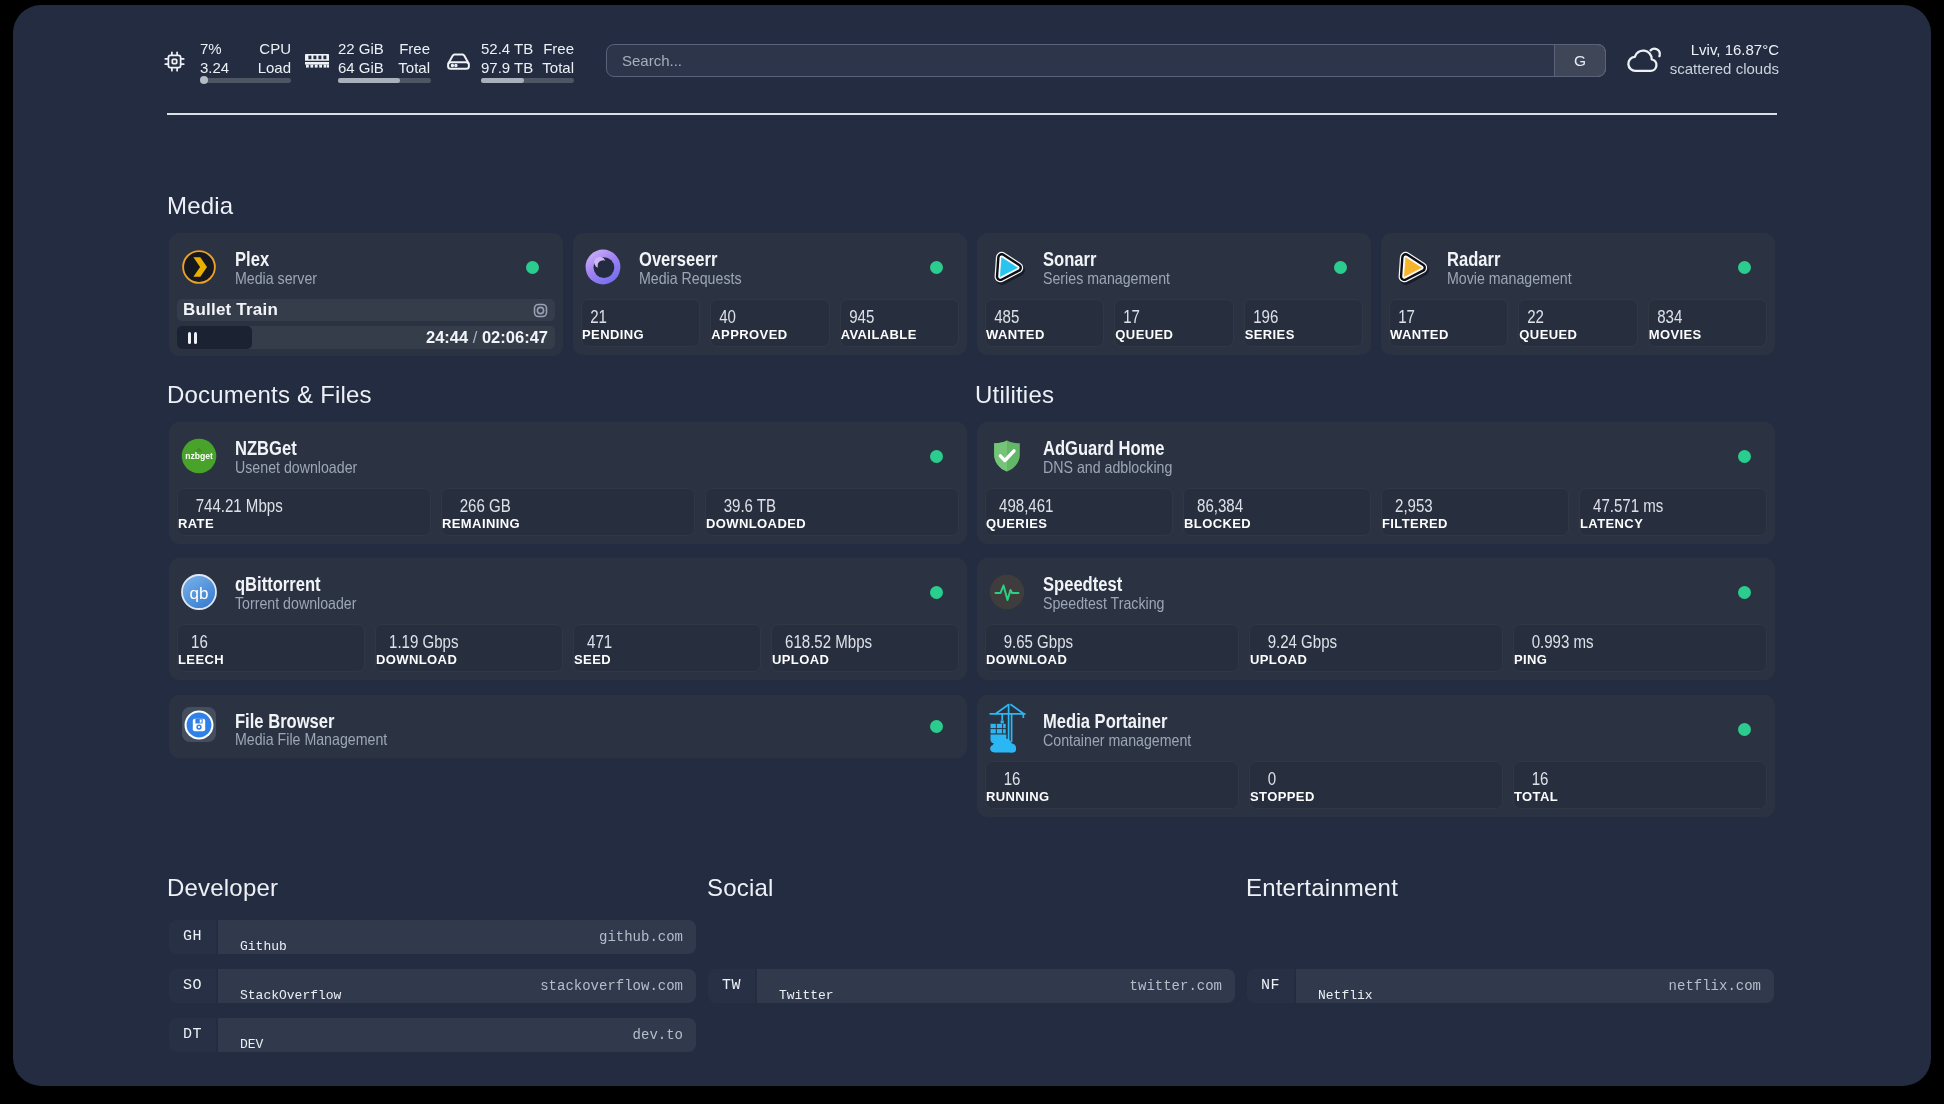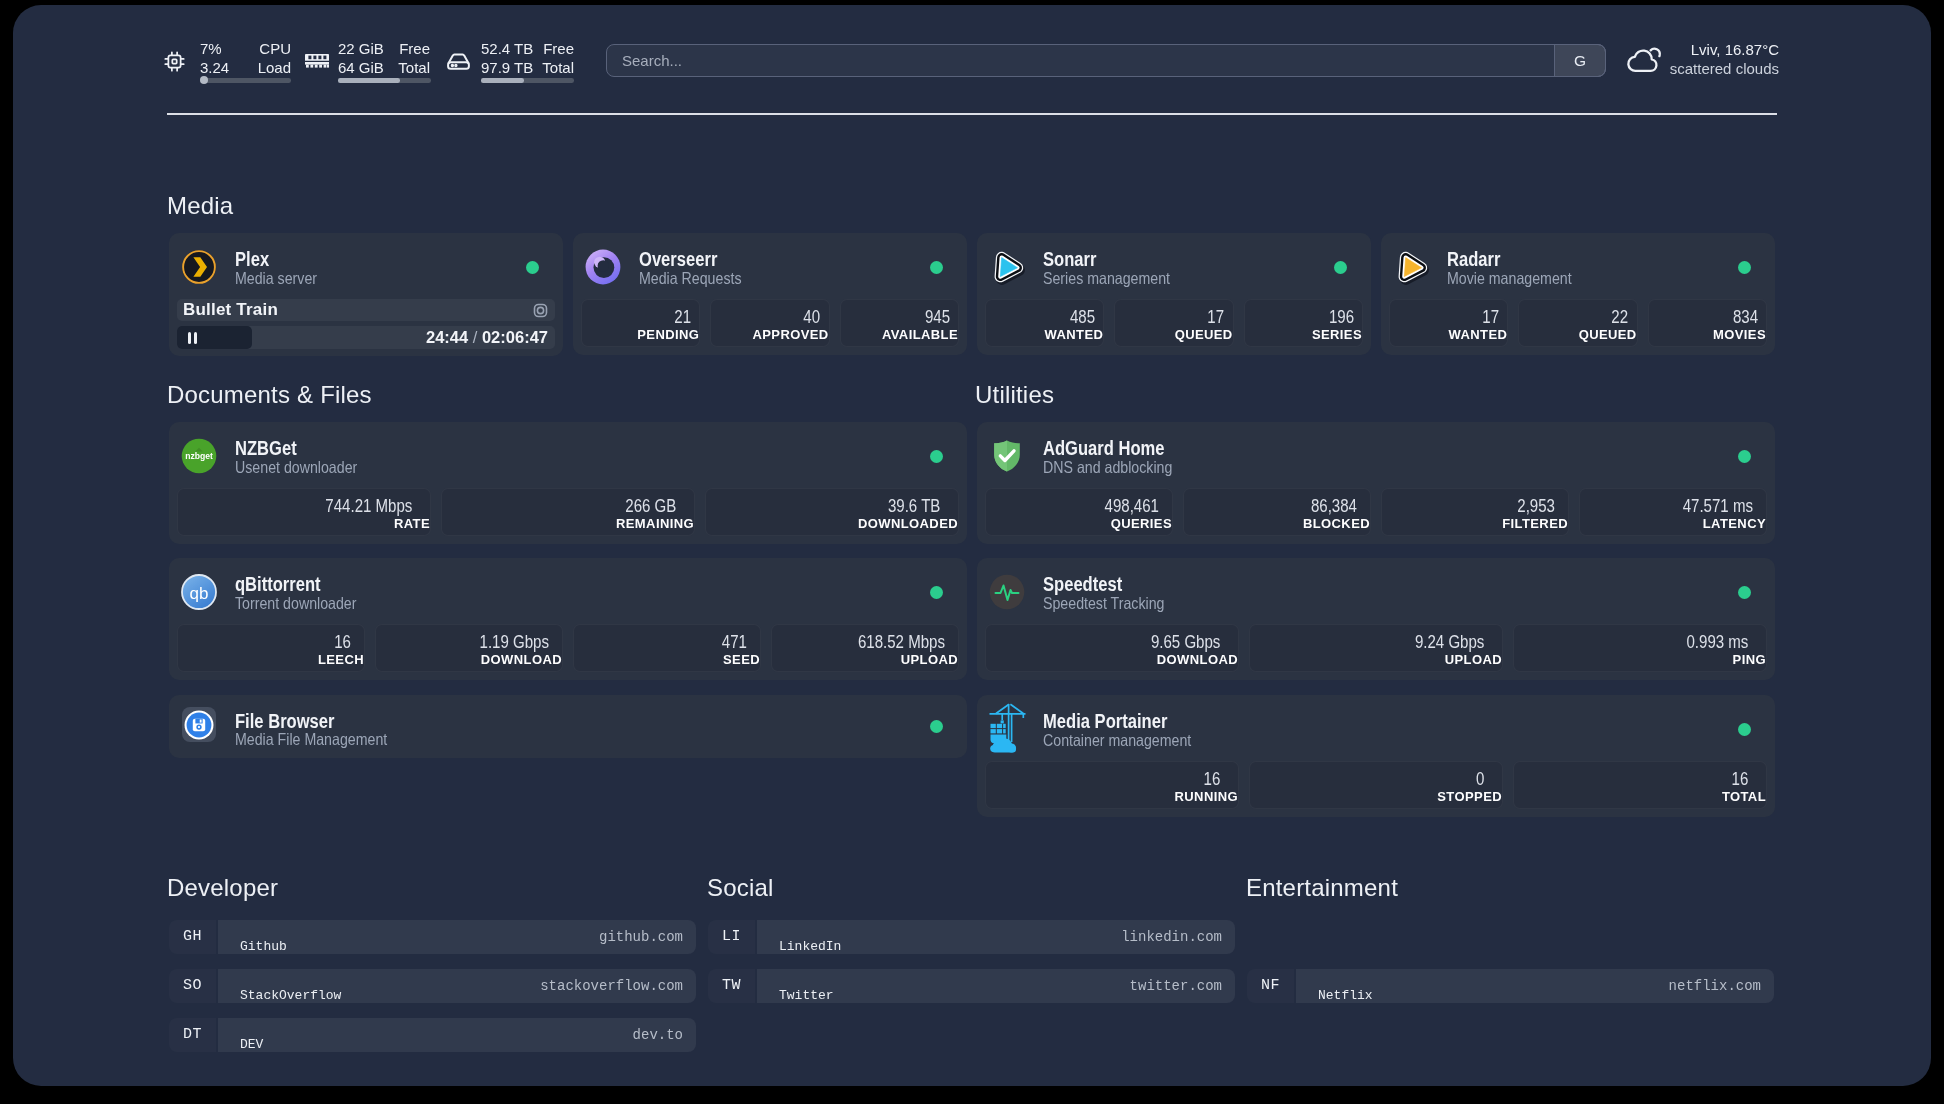--- a/index.html
+++ b/index.html
@@ -25,21 +25,21 @@
   .divider { position:absolute; left:167px; top:113px; width:1610px; height:2px; background:#dcdfe6; }
   .heading { position:absolute; font-size:24px; font-weight:500; color:#edf0f5; letter-spacing:0.2px;text-align:right; }
   
   .card { position:absolute; background:#2b3342; border-radius:10px; }
   .logo { position:absolute; left:12px; top:16px; width:36px; height:36px; }
   .ctitle { position:absolute; left:66px; top:15px; font-size:19.5px; font-weight:bold; color:#f1f3f7; transform:scaleX(0.85) translateZ(0); transform-origin:left top; white-space:nowrap;}
   .csub { position:absolute; left:66px; top:36px; font-size:16.5px; color:#9ca6b7; transform:scaleX(0.86) translateZ(0); transform-origin:left top; white-space:nowrap;}
   .dot { position:absolute; width:13px; height:13px; border-radius:50%; background:#2bcd8e; top:28px; }
   .stats { position:absolute; left:8px; right:8px; top:66px; height:48px; display:flex; gap:10px; }
   .stat { flex:1; background:rgba(18,24,36,0.14); border:1px solid rgba(255,255,255,0.045);
-    border-radius:7px; text-align:right; padding-top:5px; }
+    border-radius:7px; text-align:left; padding-top:5px; }
   .stat .v { position:relative; top:1.5px; font-size:17.5px; color:#dde1e9; line-height:21px; transform:scaleX(0.86) translateZ(0); }
   .stat .l { font-size:13px; font-weight:bold; color:#fdfdfe; line-height:17px; letter-spacing:0.4px; }
   
   .prow { position:absolute; left:8px; width:378px; background:rgba(255,255,255,0.05); border-radius:5px; }
   
   .bk { position:absolute; width:527px; height:34px;font-family:Liberation Mono, monospace; }
   .bk .ab { position:absolute; left:0; top:0; width:47px; height:34px; background:rgba(255,255,255,0.025);
     border-radius:8px 0 0 8px; color:#eef1f6; font-size:15px; text-align:center; line-height:34px; letter-spacing:0.5px;}
   .bk .main { position:absolute; left:49px; right:0; top:0; height:34px; background:rgba(255,255,255,0.068);
     border-radius:0 8px 8px 0; }
@@ -420,27 +420,20 @@
       </div>
     </div>
 <div class="bk" style="left:169px;top:1018px">
       <div class="ab">DT</div>
       <div class="main">
         <span class="nm">DEV</span>
         <span class="url">dev.to</span>
       </div>
     </div>
 
-<div class="bk" style="left:708px;top:920px">
-      <div class="ab">LI</div>
-      <div class="main">
-        <span class="nm">LinkedIn</span>
-        <span class="url">linkedin.com</span>
-      </div>
-    </div>
 <div class="bk" style="left:708px;top:969px">
       <div class="ab">TW</div>
       <div class="main">
         <span class="nm">Twitter</span>
         <span class="url">twitter.com</span>
       </div>
     </div>
 
 <div class="bk" style="left:1247px;top:969px">
       <div class="ab">NF</div>

